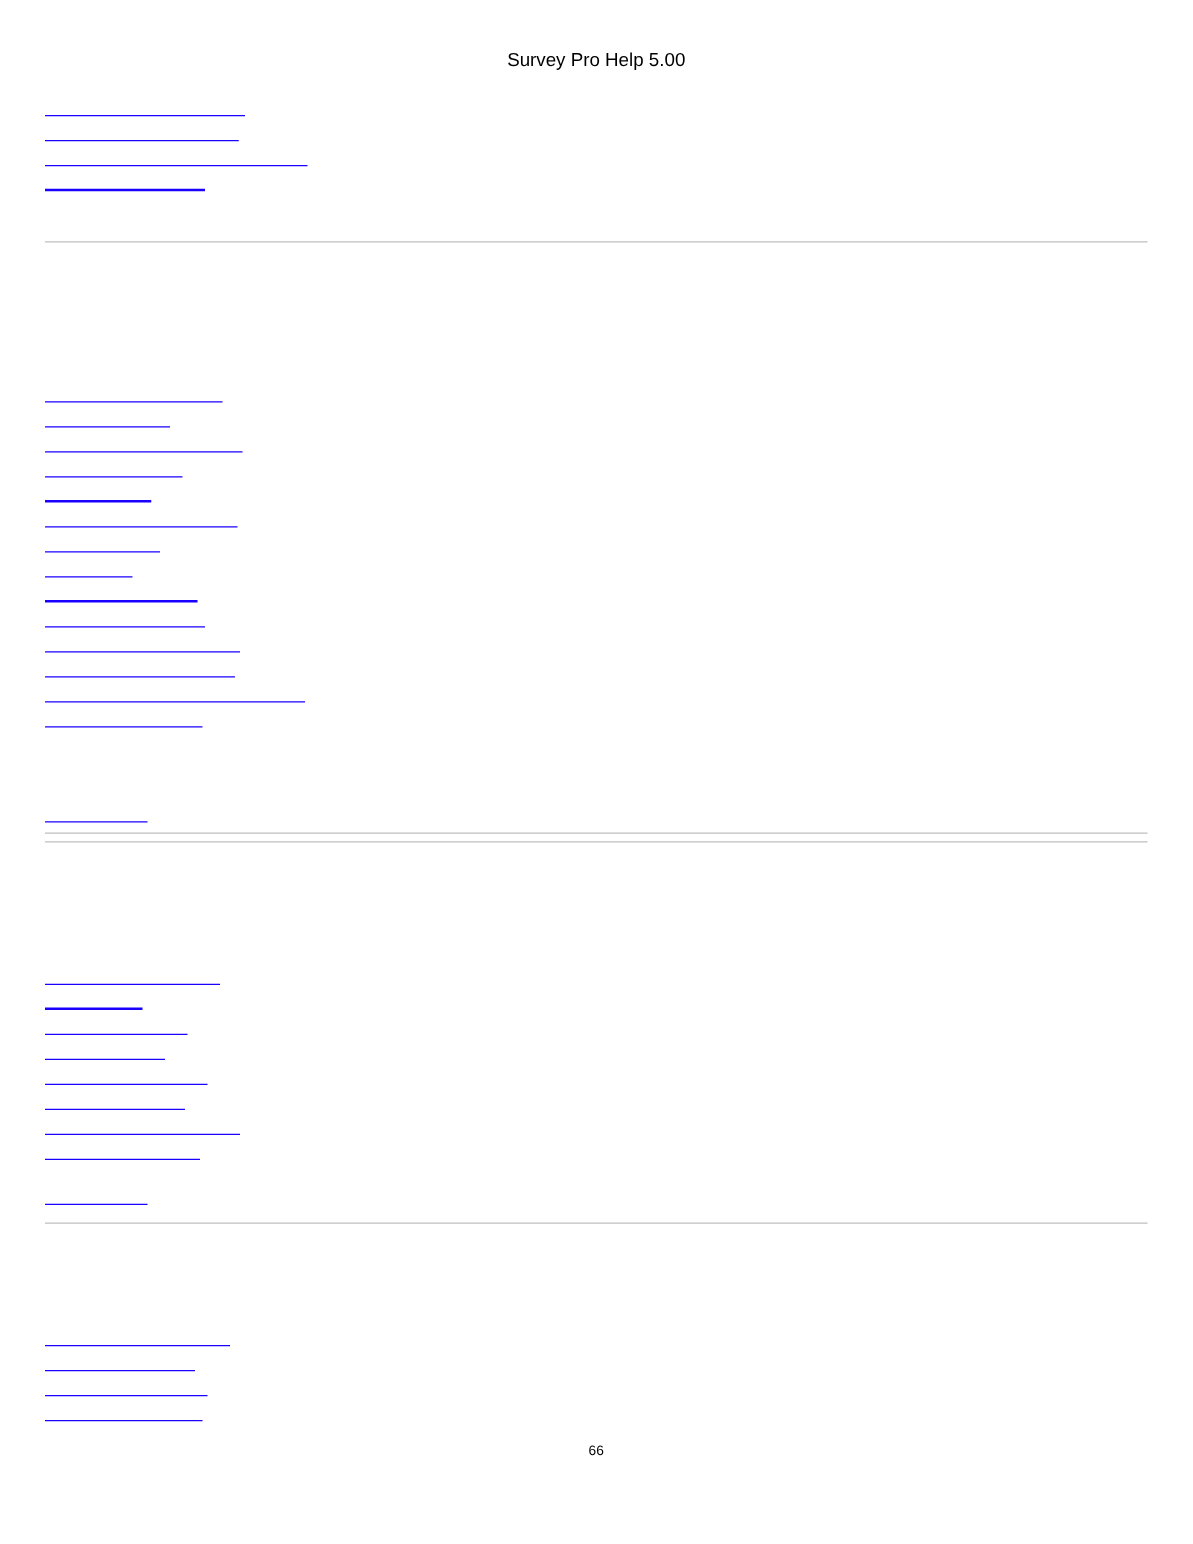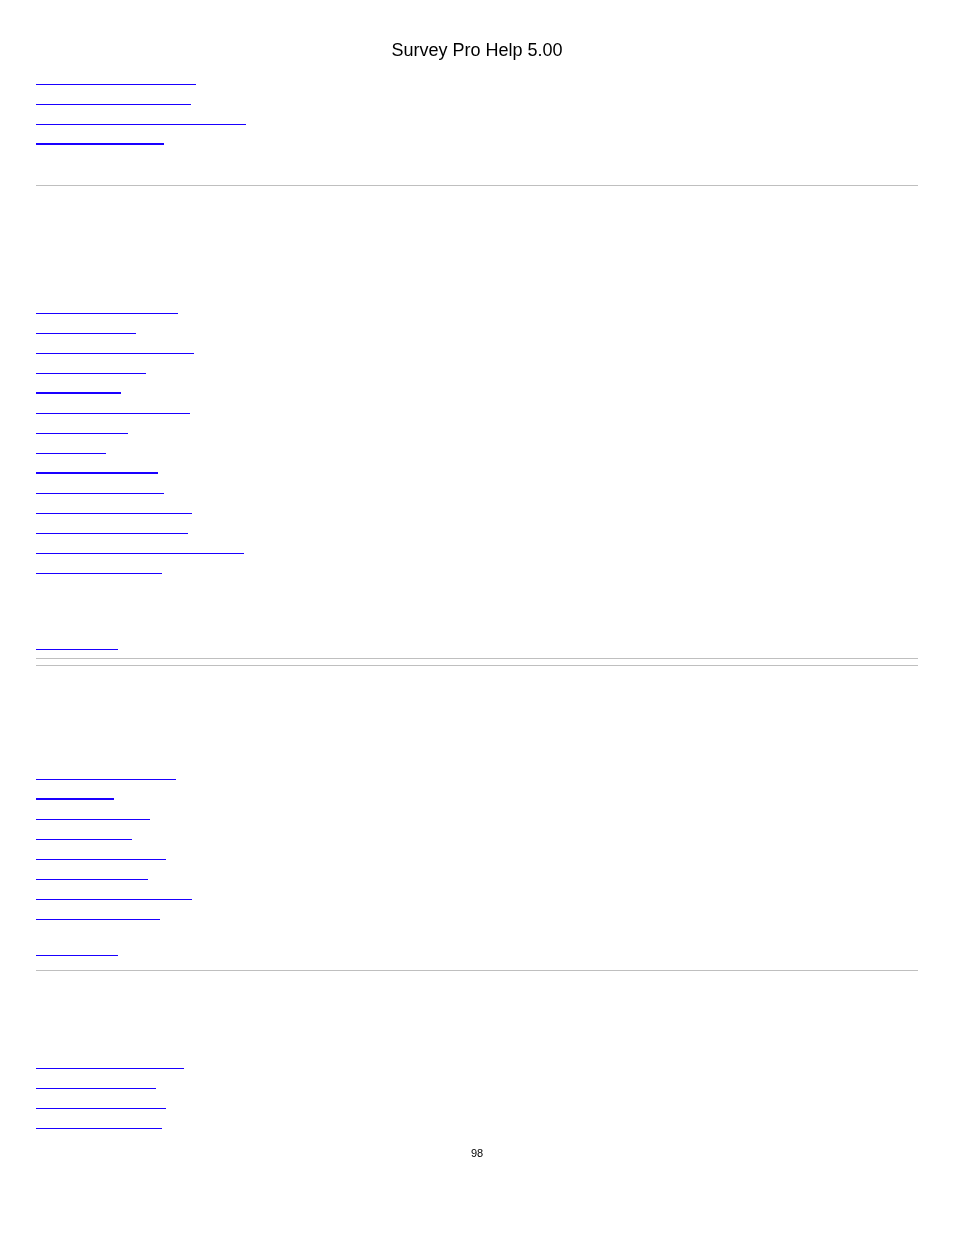--- a/index.html
+++ b/index.html
@@ -9,23 +9,23 @@
     font-family: Arial, Helvetica, sans-serif;
     width: 954px;
     position: relative;
   }
   .page {
     padding: 40px 36px 60px 36px;
     box-sizing: border-box;
   }
   .header-title {
     text-align: center;
-    font-size: 18px;
+    font-size: 15px;
     color: #000;
-    margin-bottom: 10px;
+    margin-bottom: 22px;
   }
   .link-group {
     display: flex;
     flex-direction: column;
     gap: 6px;
   }
   .link-row {
     height: 14px;
     display: flex;
     align-items: flex-end;
@@ -177,13 +177,13 @@
         </div>
         <div class="link-row">
           <span class="link-bar" style="width: 130px;"></span>
         </div>
         <div class="link-row">
           <span class="link-bar" style="width: 126px;"></span>
         </div>
       </div>
     </div>
 </div>
-<div class="page-number">98</div>
+<div class="page-number">66</div>
 
 </body></html>

